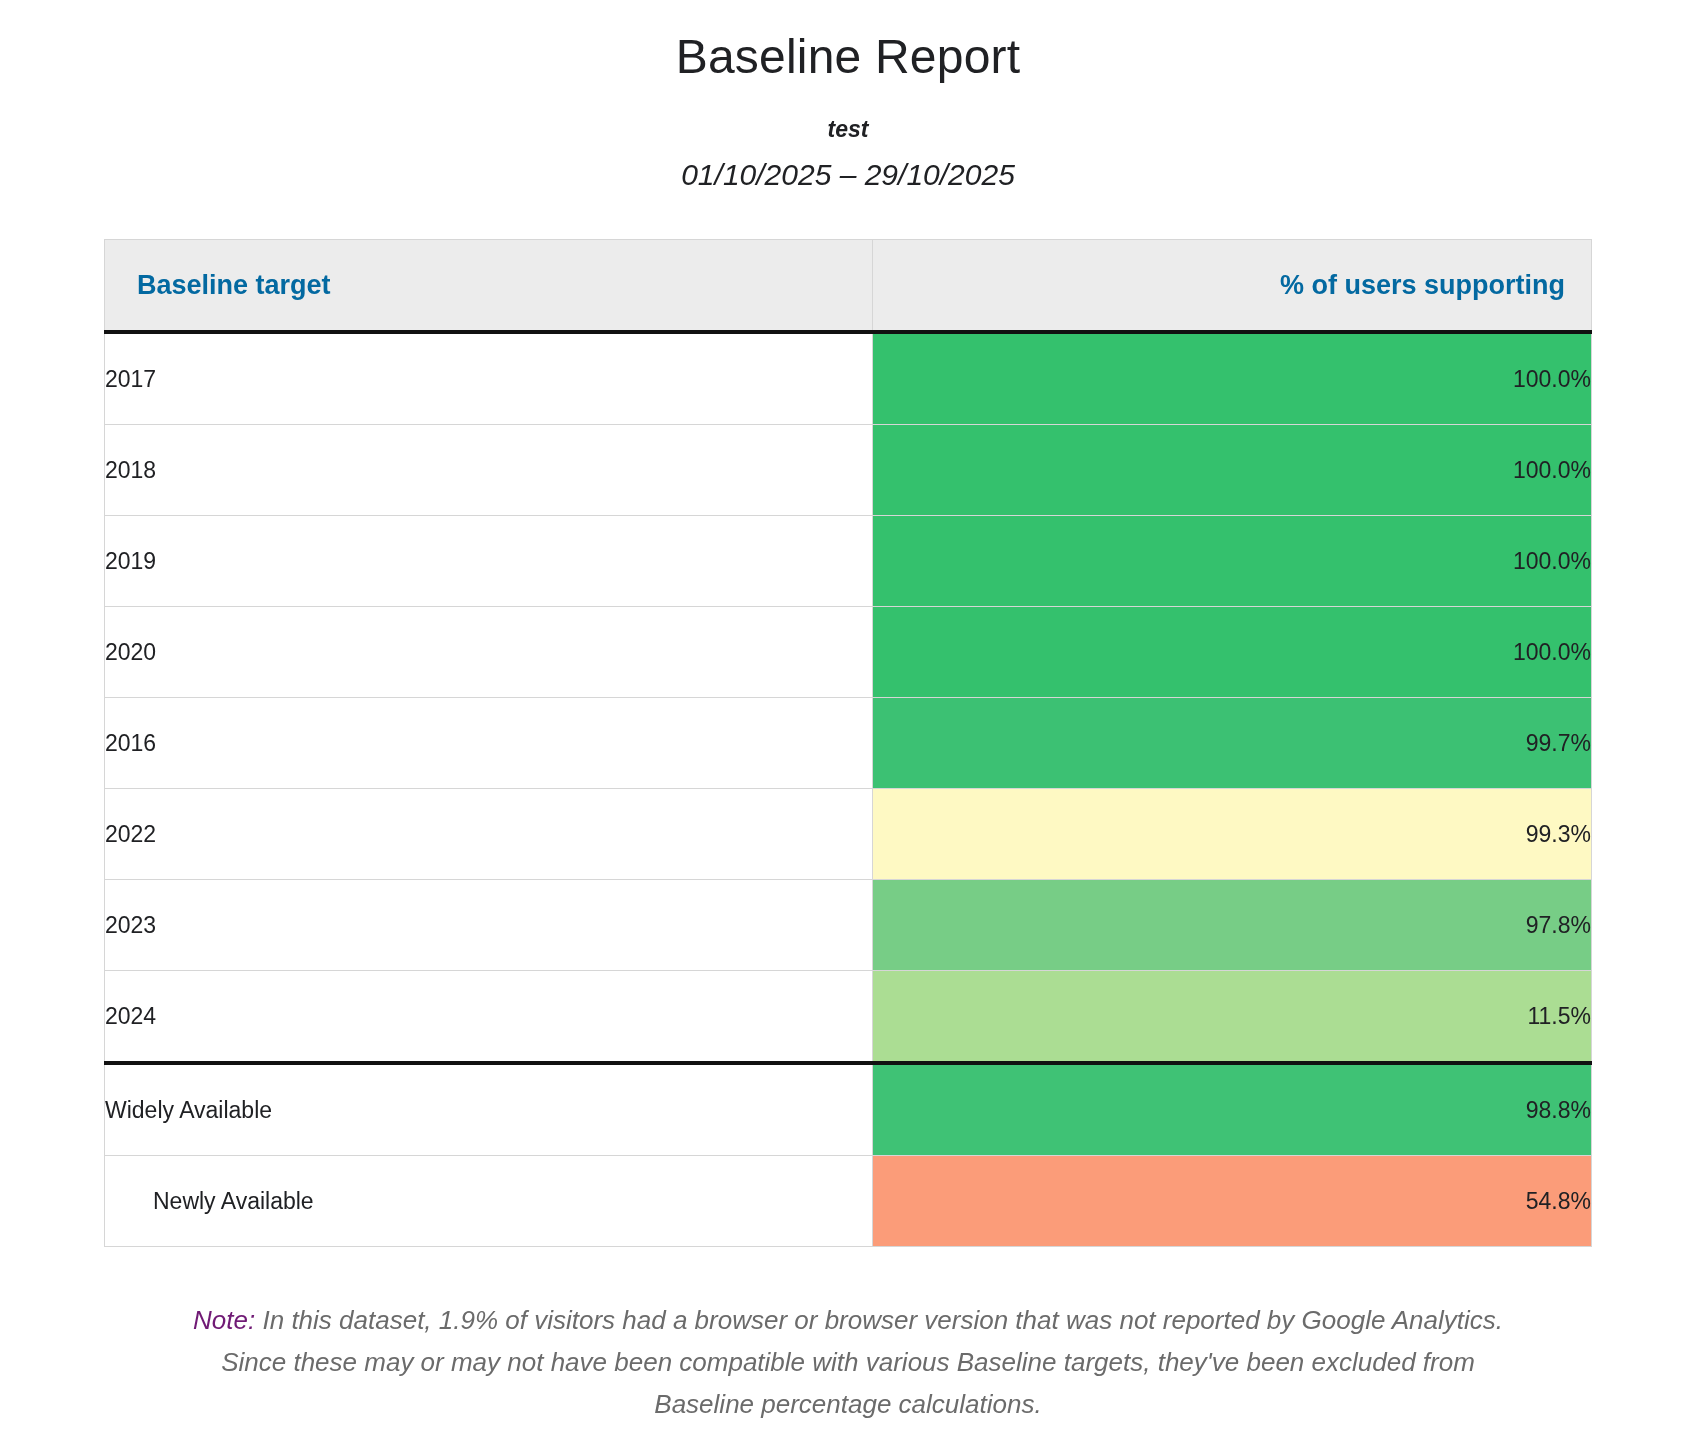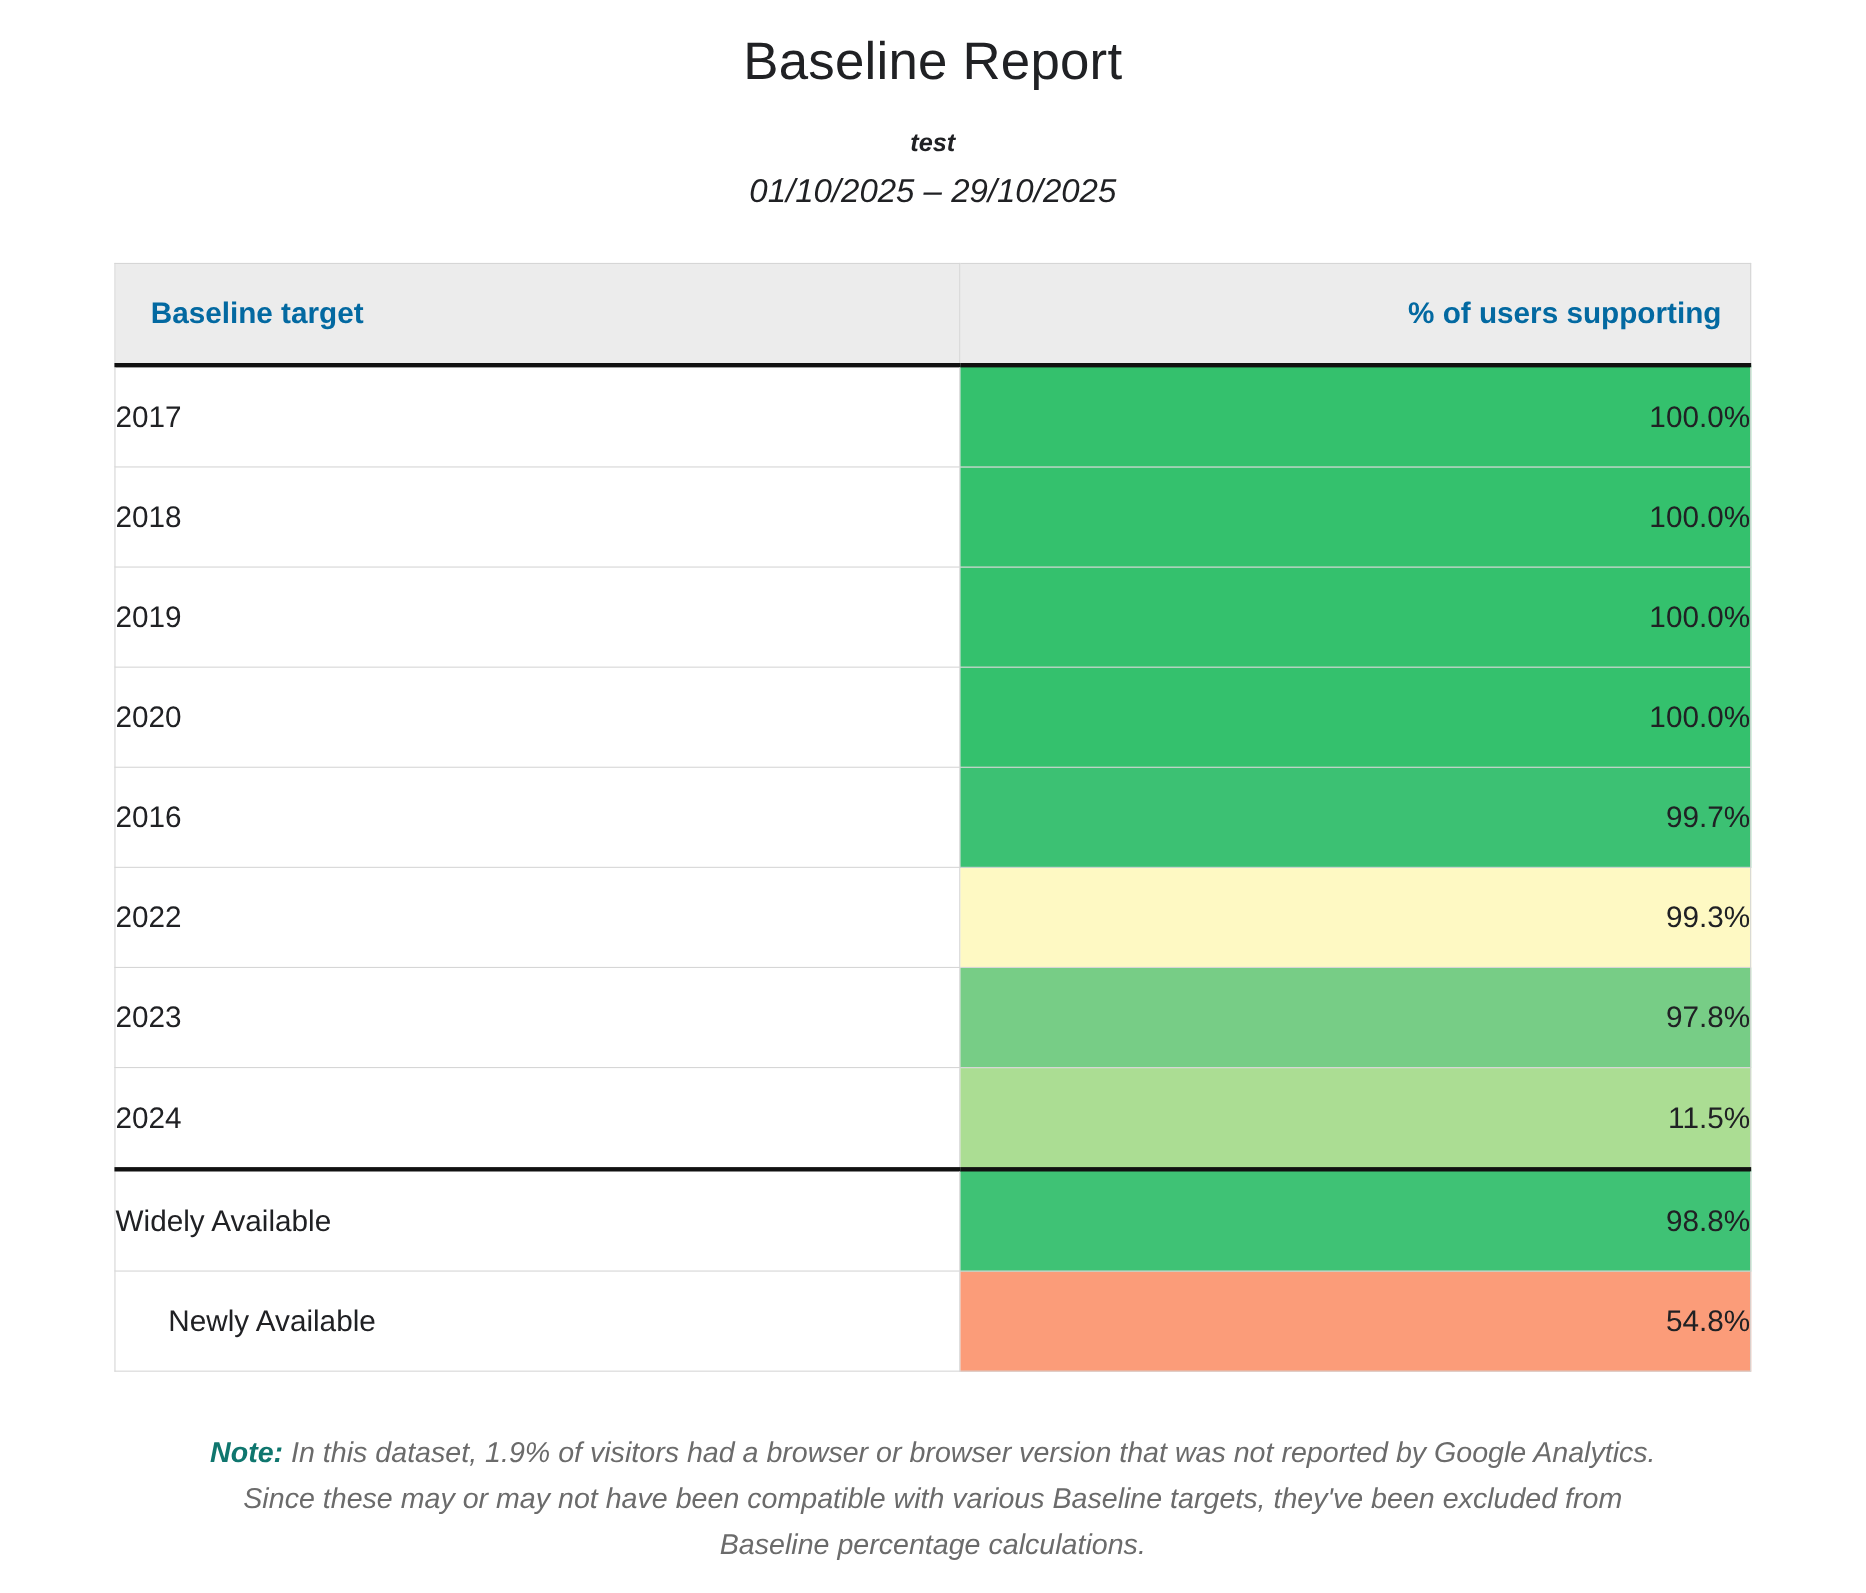--- a/index.html
+++ b/index.html
@@ -77,21 +77,21 @@
   thead th {
     background: #ececec;
     font-size: 27px;
     font-weight: bold;
     color: #0369a1;
     height: 94px;
   }
   thead th.col-target { padding-left: 32px; }
   thead th.col-pct { padding-right: 26px; }
   tbody td {
-    font-size: 27px;
+    font-size: 23px;
     font-weight: 400;
     color: #202124;
   }
   tbody tr.first-body-row td {
     border-top: 4px solid #111111;
   }
   tbody tr.group-start td {
     border-top: 4px solid #111111;
   }
   tbody tr:last-child td {
@@ -101,23 +101,23 @@
   .note {
     width: 1330px;
     margin: 52px auto 0 auto;
     text-align: center;
     font-size: 26px;
     font-style: italic;
     color: #6b6b6b;
     line-height: 1.62;
   }
   .note b {
-    font-weight: bold;
+    font-weight: normal;
     font-style: italic;
-    color: #0f766e;
+    color: #701a75;
   }
 </style>
 </head>
 <body>
 
 <div class="page">
 
   <h1 class="report-title">Baseline Report</h1>
 
   <div class="subtitle-block">

